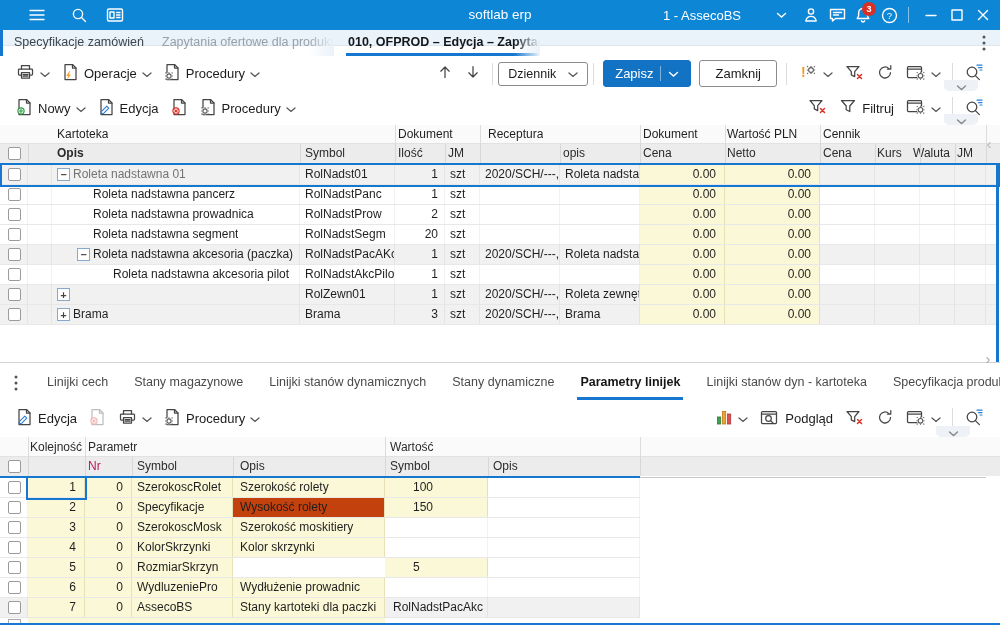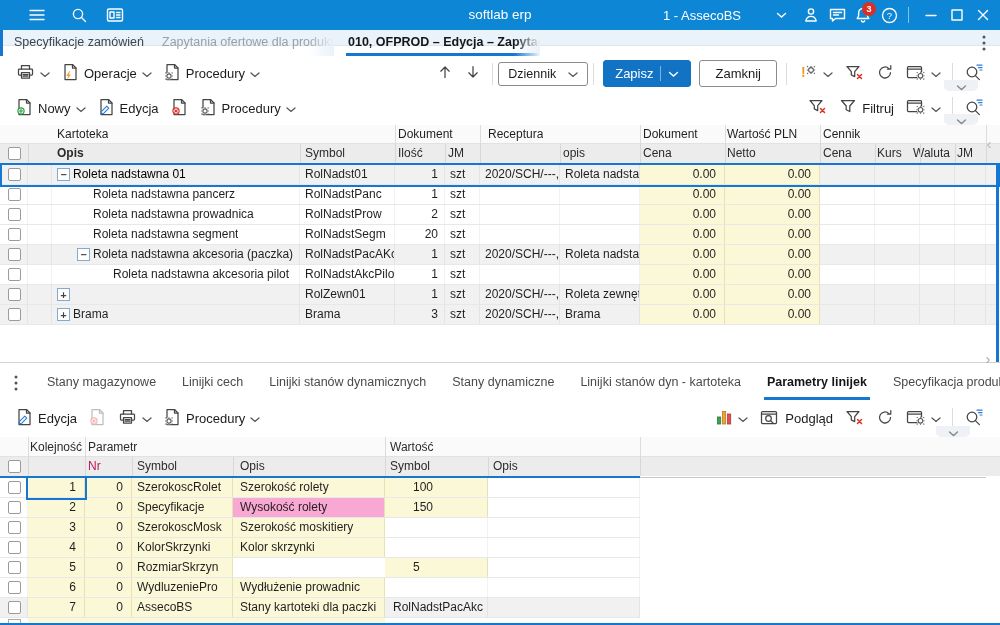--- a/index.html
+++ b/index.html
@@ -444,21 +444,21 @@
         <div style="position: absolute; left: 986px; top: 0px; width: 1px; height: 19px; background: rgb(215, 215, 215);"></div>
       </div>
       <div style="position: absolute; left: 0px; top: 38px; width: 1000px; height: 2px; background: rgb(21, 119, 207);"></div>
       <div style="position: absolute; left: 0px; top: 40px; width: 996px; height: 20px; background: rgb(241, 241, 241); border-bottom: 1px solid rgb(232, 232, 232); box-sizing: border-box;">
         <div style="position: absolute; box-sizing: border-box; font-size: 12px; line-height: 19px; white-space: nowrap; overflow: hidden; color: rgb(31, 31, 31); left: 0px; top: 0px; width: 28px; height: 19px; border-right: 1px solid rgba(0, 0, 0, 0.05);">
           <div class="cbx" style="margin: 3px 0px 0px 8px;"></div>
         </div>
         <div style="position: absolute; box-sizing: border-box; font-size: 12px; line-height: 19px; white-space: nowrap; overflow: hidden; color: rgb(31, 31, 31); left: 28px; top: 0px; width: 24px; height: 19px; border-right: 1px solid rgba(0, 0, 0, 0.05);"></div>
         <div style="position: absolute; box-sizing: border-box; font-size: 12px; line-height: 19px; white-space: nowrap; overflow: hidden; color: rgb(31, 31, 31); left: 52px; top: 0px; width: 248px; height: 19px; border-right: 1px solid rgba(0, 0, 0, 0.05);">
           <div style="position: absolute; left: 5px; top: 3px; width: 13px; height: 13px; border: 1px solid rgb(134, 169, 207); background: rgb(255, 255, 255); box-sizing: border-box; text-align: center; font: bold 10px / 11px &quot;DejaVu Sans Mono&quot;, monospace; color: rgb(68, 68, 68);">−</div>
-          <div style="position: absolute; box-sizing: border-box; font-size: 12px; line-height: 19px; white-space: nowrap; overflow: hidden; color: #000000; left: 21px; top: 0px;">Roleta nadstawna 01</div>
+          <div style="position: absolute; box-sizing: border-box; font-size: 12px; line-height: 19px; white-space: nowrap; overflow: hidden; color: #737373; left: 21px; top: 0px;">Roleta nadstawna 01</div>
         </div>
         <div style="position: absolute; box-sizing: border-box; font-size: 12px; line-height: 19px; white-space: nowrap; overflow: hidden; color: rgb(31, 31, 31); left: 300px; top: 0px; width: 95px; height: 19px; border-right: 1px solid rgba(0, 0, 0, 0.05); padding-left: 5px;">RolNadst01</div>
         <div style="position: absolute; box-sizing: border-box; font-size: 12px; line-height: 19px; white-space: nowrap; overflow: hidden; color: rgb(31, 31, 31); left: 395px; top: 0px; width: 50px; height: 19px; border-right: 1px solid rgba(0, 0, 0, 0.05); text-align: right; padding-right: 6px;">1</div>
         <div style="position: absolute; box-sizing: border-box; font-size: 12px; line-height: 19px; white-space: nowrap; overflow: hidden; color: rgb(31, 31, 31); left: 445px; top: 0px; width: 35px; height: 19px; border-right: 1px solid rgba(0, 0, 0, 0.05); padding-left: 5px;">szt</div>
         <div style="position: absolute; box-sizing: border-box; font-size: 12px; line-height: 19px; white-space: nowrap; overflow: hidden; color: rgb(31, 31, 31); left: 480px; top: 0px; width: 80px; height: 19px; border-right: 1px solid rgba(0, 0, 0, 0.05); padding-left: 5px;">2020/SCH/---,</div>
         <div style="position: absolute; box-sizing: border-box; font-size: 12px; line-height: 19px; white-space: nowrap; overflow: hidden; color: rgb(31, 31, 31); left: 560px; top: 0px; width: 80px; height: 19px; border-right: 1px solid rgba(0, 0, 0, 0.05); padding-left: 5px;">Roleta nadstaw</div>
         <div style="position: absolute; box-sizing: border-box; font-size: 12px; line-height: 19px; white-space: nowrap; overflow: hidden; color: rgb(31, 31, 31); left: 640px; top: 0px; width: 85px; height: 19px; border-right: 1px solid rgb(232, 225, 181); background: rgb(251, 248, 215); text-align: right; padding-right: 8px;">0.00</div>
         <div style="position: absolute; box-sizing: border-box; font-size: 12px; line-height: 19px; white-space: nowrap; overflow: hidden; color: rgb(31, 31, 31); left: 725px; top: 0px; width: 95px; height: 19px; border-right: 1px solid rgb(232, 225, 181); background: rgb(251, 248, 215); text-align: right; padding-right: 8px;">0.00</div>
         <div style="position: absolute; box-sizing: border-box; font-size: 12px; line-height: 19px; white-space: nowrap; overflow: hidden; color: rgb(31, 31, 31); left: 820px; top: 0px; width: 55px; height: 19px; border-right: 1px solid rgba(0, 0, 0, 0.05); padding-left: 5px;"></div>
         <div style="position: absolute; box-sizing: border-box; font-size: 12px; line-height: 19px; white-space: nowrap; overflow: hidden; color: rgb(31, 31, 31); left: 875px; top: 0px; width: 45px; height: 19px; border-right: 1px solid rgba(0, 0, 0, 0.05); padding-left: 5px;"></div>
@@ -618,26 +618,26 @@
   <div class="tabbar2">
     <span class="t2i">
         <svg width="4" height="18" viewBox="0 0 4 18">
           <g fill="#555">
             <circle cx="2" cy="3" r="1.5"></circle>
             <circle cx="2" cy="9" r="1.5"></circle>
             <circle cx="2" cy="15" r="1.5"></circle>
           </g>
         </svg>
       </span>
-  <div class="tab2">Stany magazynowe</div>
-      <div class="tab2">Linijki cech</div>
+  <div class="tab2">Linijki cech</div>
+      <div class="tab2">Stany magazynowe</div>
       <div class="tab2">Linijki stanów dynamicznych</div>
       <div class="tab2">Stany dynamiczne</div>
+      <div class="tab2 active">Parametry linijek</div>
       <div class="tab2">Linijki stanów dyn - kartoteka</div>
-      <div class="tab2 active">Parametry linijek</div>
       <div class="tab2">Specyfikacja produkcyjna</div>
     </div>
 
   <div class="toolbar t3">
     <button class="tb">
       <span><svg width="17" height="18" viewBox="0 0 17 18">
             <g fill="none" stroke="#454545" stroke-width="1.25" stroke-linecap="round" stroke-linejoin="round">
               <path d="M3 1.5h7.5l3.5 3.5v11.5H3z"></path>
               <path d="M10.5 1.5V5H14"></path>
             </g>
@@ -789,21 +789,21 @@
         <div style="position: absolute; box-sizing: border-box; font-size: 12px; line-height: 19px; white-space: nowrap; overflow: hidden; color: rgb(31, 31, 31); left: 385px; top: 0px; width: 103px; height: 19px; border-right: 1px solid rgb(232, 225, 181); background: rgb(251, 248, 215); padding-left: 28px;">100</div>
         <div style="position: absolute; box-sizing: border-box; font-size: 12px; line-height: 19px; white-space: nowrap; overflow: hidden; color: rgb(31, 31, 31); left: 488px; top: 0px; width: 152px; height: 19px; border-right: 1px solid rgba(0, 0, 0, 0.05);"></div>
       </div>
       <div style="position: absolute; left: 0px; top: 61px; width: 640px; height: 20px; background: rgb(255, 255, 255); border-bottom: 1px solid rgb(232, 232, 232); box-sizing: border-box;">
         <div style="position: absolute; box-sizing: border-box; font-size: 12px; line-height: 19px; white-space: nowrap; overflow: hidden; color: rgb(31, 31, 31); left: 0px; top: 0px; width: 28px; height: 19px; border-right: 1px solid rgba(0, 0, 0, 0.05);">
           <div class="cbx" style="margin: 3px 0px 0px 8px;"></div>
         </div>
         <div style="position: absolute; box-sizing: border-box; font-size: 12px; line-height: 19px; white-space: nowrap; overflow: hidden; color: rgb(31, 31, 31); left: 28px; top: 0px; width: 57px; height: 19px; border-right: 1px solid rgb(232, 225, 181); background: rgb(251, 248, 215); text-align: right; padding-right: 8px;">2</div>
         <div style="position: absolute; box-sizing: border-box; font-size: 12px; line-height: 19px; white-space: nowrap; overflow: hidden; color: rgb(31, 31, 31); left: 85px; top: 0px; width: 47px; height: 19px; border-right: 1px solid rgb(232, 225, 181); background: rgb(251, 248, 215); text-align: right; padding-right: 8px;">0</div>
         <div style="position: absolute; box-sizing: border-box; font-size: 12px; line-height: 19px; white-space: nowrap; overflow: hidden; color: rgb(31, 31, 31); left: 132px; top: 0px; width: 101px; height: 19px; border-right: 1px solid rgb(232, 225, 181); background: rgb(251, 248, 215); padding-left: 5px;">Specyfikacje</div>
-        <div style="position: absolute; box-sizing: border-box; font-size: 12px; line-height: 19px; white-space: nowrap; overflow: hidden; color: rgb(31, 31, 31); left: 233px; top: 0px; width: 152px; height: 19px; border-right: 1px solid rgb(232, 225, 181); background: #f9a8d4; padding-left: 7px;">Wysokość rolety</div>
+        <div style="position: absolute; box-sizing: border-box; font-size: 12px; line-height: 19px; white-space: nowrap; overflow: hidden; color: rgb(31, 31, 31); left: 233px; top: 0px; width: 152px; height: 19px; border-right: 1px solid rgb(232, 225, 181); background: #c2410c; padding-left: 7px;">Wysokość rolety</div>
         <div style="position: absolute; box-sizing: border-box; font-size: 12px; line-height: 19px; white-space: nowrap; overflow: hidden; color: rgb(31, 31, 31); left: 385px; top: 0px; width: 103px; height: 19px; border-right: 1px solid rgb(232, 225, 181); background: rgb(251, 248, 215); padding-left: 28px;">150</div>
         <div style="position: absolute; box-sizing: border-box; font-size: 12px; line-height: 19px; white-space: nowrap; overflow: hidden; color: rgb(31, 31, 31); left: 488px; top: 0px; width: 152px; height: 19px; border-right: 1px solid rgba(0, 0, 0, 0.05);"></div>
       </div>
       <div style="position: absolute; left: 0px; top: 81px; width: 640px; height: 20px; background: rgb(255, 255, 255); border-bottom: 1px solid rgb(232, 232, 232); box-sizing: border-box;">
         <div style="position: absolute; box-sizing: border-box; font-size: 12px; line-height: 19px; white-space: nowrap; overflow: hidden; color: rgb(31, 31, 31); left: 0px; top: 0px; width: 28px; height: 19px; border-right: 1px solid rgba(0, 0, 0, 0.05);">
           <div class="cbx" style="margin: 3px 0px 0px 8px;"></div>
         </div>
         <div style="position: absolute; box-sizing: border-box; font-size: 12px; line-height: 19px; white-space: nowrap; overflow: hidden; color: rgb(31, 31, 31); left: 28px; top: 0px; width: 57px; height: 19px; border-right: 1px solid rgb(232, 225, 181); background: rgb(251, 248, 215); text-align: right; padding-right: 8px;">3</div>
         <div style="position: absolute; box-sizing: border-box; font-size: 12px; line-height: 19px; white-space: nowrap; overflow: hidden; color: rgb(31, 31, 31); left: 85px; top: 0px; width: 47px; height: 19px; border-right: 1px solid rgb(232, 225, 181); background: rgb(251, 248, 215); text-align: right; padding-right: 8px;">0</div>
         <div style="position: absolute; box-sizing: border-box; font-size: 12px; line-height: 19px; white-space: nowrap; overflow: hidden; color: rgb(31, 31, 31); left: 132px; top: 0px; width: 101px; height: 19px; border-right: 1px solid rgb(232, 225, 181); background: rgb(251, 248, 215); padding-left: 5px;">SzerokoscMosk</div>

